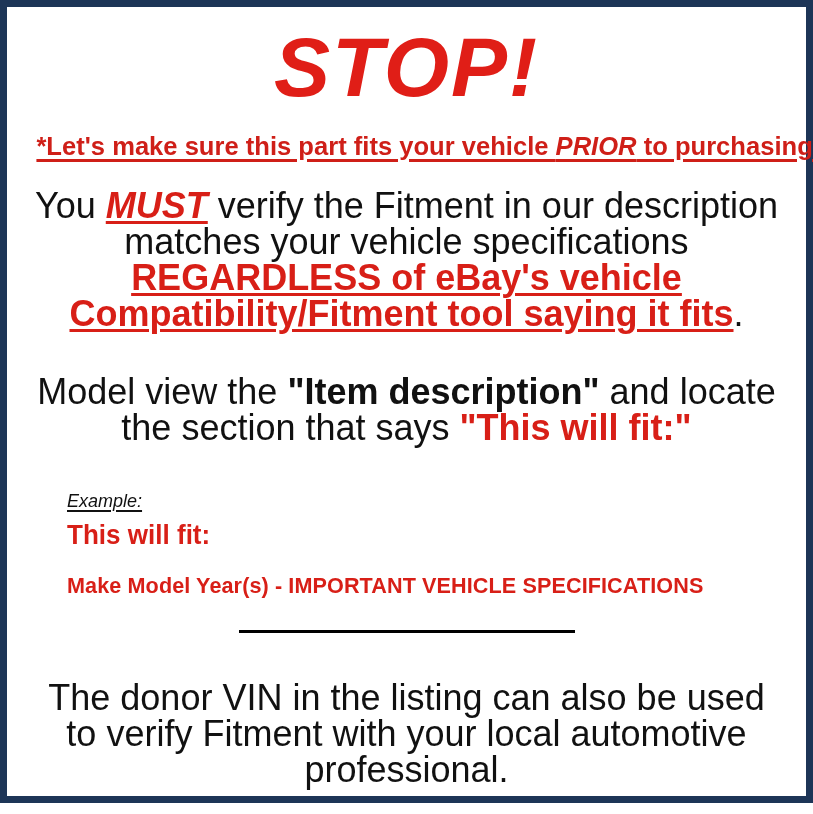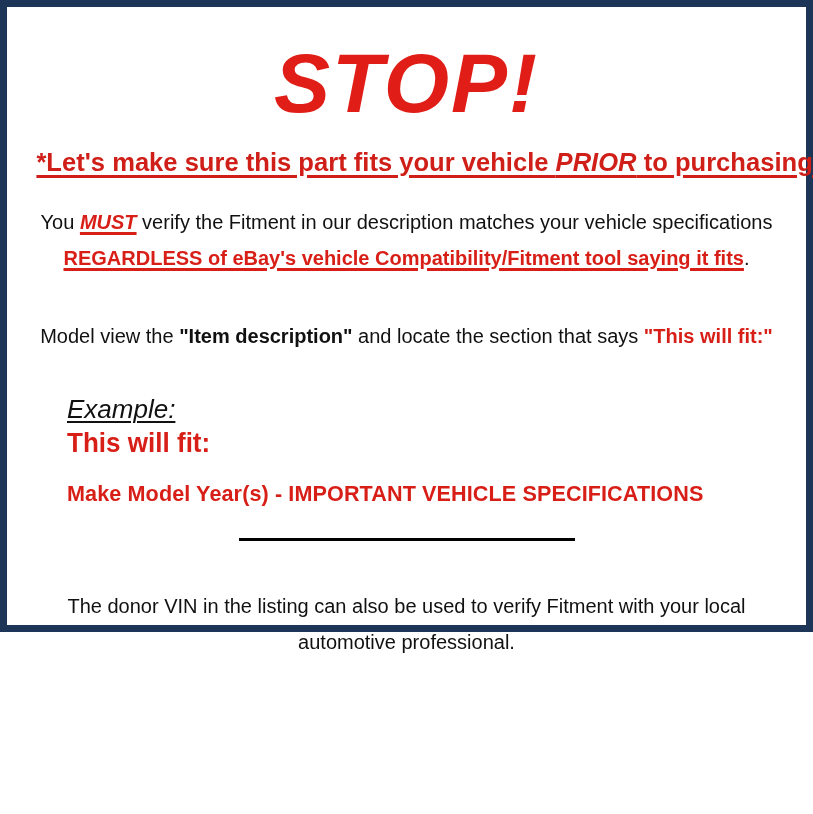--- a/index.html
+++ b/index.html
@@ -10,24 +10,24 @@
   body {
     width: 813px;
     height: 814px;
     overflow: hidden;
     font-family: "Liberation Sans", sans-serif;
   }
 
   #notice-card {
     box-sizing: border-box;
     width: 813px;
-    height: 632px;
+    height: 803px;
     border: 7px solid #1d3557;
     background: #ffffff;
-    padding: 16px 16px;
+    padding: 0 16px;
     position: relative;
   }
 
   
   #stop-heading {
     text-align: center;
     color: #e01e17;
     font-family: "Liberation Sans", sans-serif;
     font-weight: bold;
     font-style: italic;
@@ -54,21 +54,21 @@
     text-decoration: underline;
     text-decoration-thickness: 2.5px;
     text-underline-offset: 4px;
   }
   #subtitle-line .it { font-style: italic; }
 
   
   .para {
     text-align: center;
     color: #111111;
-    font-size: 20px;
+    font-size: 36px;
     line-height: 36px;
     font-weight: normal;
     margin: 0;
     padding: 0 6px;
   }
   .para b { font-weight: bold; }
   .para .emph-red {
     color: #d81f17;
     font-weight: bold;
     font-style: italic;
@@ -92,21 +92,21 @@
   #para-itemdesc  { margin-top: 42px; }
 
   
   #example-block {
     margin-top: 40px;
     padding-left: 44px;
   }
   #example-label {
     color: #111111;
     font-style: italic;
-    font-size: 26px;
+    font-size: 18px;
     line-height: 30px;
     text-decoration: underline;
     text-decoration-thickness: 2px;
     text-underline-offset: 3px;
     display: inline-block;
   }
   #example-willfit {
     color: #d81f17;
     font-weight: bold;
     font-size: 28px;

